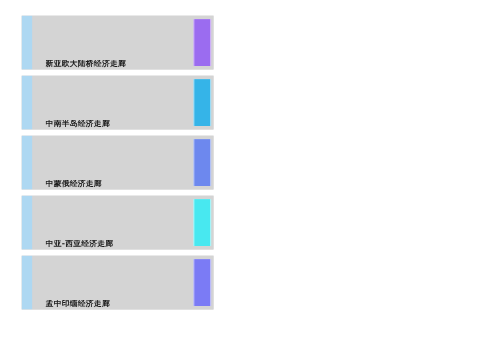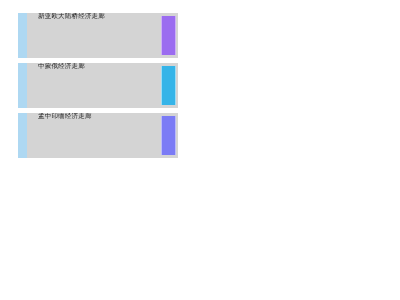--- a/index.html
+++ b/index.html
@@ -44,25 +44,26 @@
   .card-left-strip {
     flex: 0 0 9px;
     width: 9px;
     background: #aed8f2;
   }
 
   .card-body {
     position: relative;
     flex: 1 1 auto;
     display: flex;
-    align-items: flex-start;
+    align-items: flex-end;
     background: #d4d4d4;
     padding-left: 11px;
     padding-right: 22px;
     min-width: 0;
+    font-weight: bold;
   }
 
   .card-label {
     font-size: 6.5px;
     line-height: 1.2;
     color: #1b1b1b;
     letter-spacing: 0.2px;
     white-space: nowrap;
     overflow: hidden;
   }
@@ -93,23 +94,41 @@
         <div class="card-body">
           <span class="card-label">新亚欧大陆桥经济走廊</span>
           <div class="card-accent-slot" style="background: rgb(205, 176, 247);">
             <div class="card-accent-bar" style="background: rgb(155, 108, 240);"></div>
           </div>
         </div>
       </div>
       <div class="corridor-card">
         <div class="card-left-strip" style="background: rgb(174, 216, 242);"></div>
         <div class="card-body">
-          <span class="card-label">中蒙俄经济走廊</span>
+          <span class="card-label">中南半岛经济走廊</span>
           <div class="card-accent-slot" style="background: rgb(157, 220, 245);">
             <div class="card-accent-bar" style="background: rgb(53, 180, 232);"></div>
+          </div>
+        </div>
+      </div>
+      <div class="corridor-card">
+        <div class="card-left-strip" style="background: rgb(174, 216, 242);"></div>
+        <div class="card-body">
+          <span class="card-label">中蒙俄经济走廊</span>
+          <div class="card-accent-slot" style="background: rgb(179, 194, 246);">
+            <div class="card-accent-bar" style="background: rgb(109, 136, 238);"></div>
+          </div>
+        </div>
+      </div>
+      <div class="corridor-card">
+        <div class="card-left-strip" style="background: rgb(174, 216, 242);"></div>
+        <div class="card-body">
+          <span class="card-label">中亚-西亚经济走廊</span>
+          <div class="card-accent-slot" style="background: rgb(166, 244, 248);">
+            <div class="card-accent-bar" style="background: rgb(72, 232, 240);"></div>
           </div>
         </div>
       </div>
       <div class="corridor-card">
         <div class="card-left-strip" style="background: rgb(174, 216, 242);"></div>
         <div class="card-body">
           <span class="card-label">孟中印缅经济走廊</span>
           <div class="card-accent-slot" style="background: rgb(187, 187, 250);">
             <div class="card-accent-bar" style="background: rgb(123, 123, 245);"></div>
           </div>

